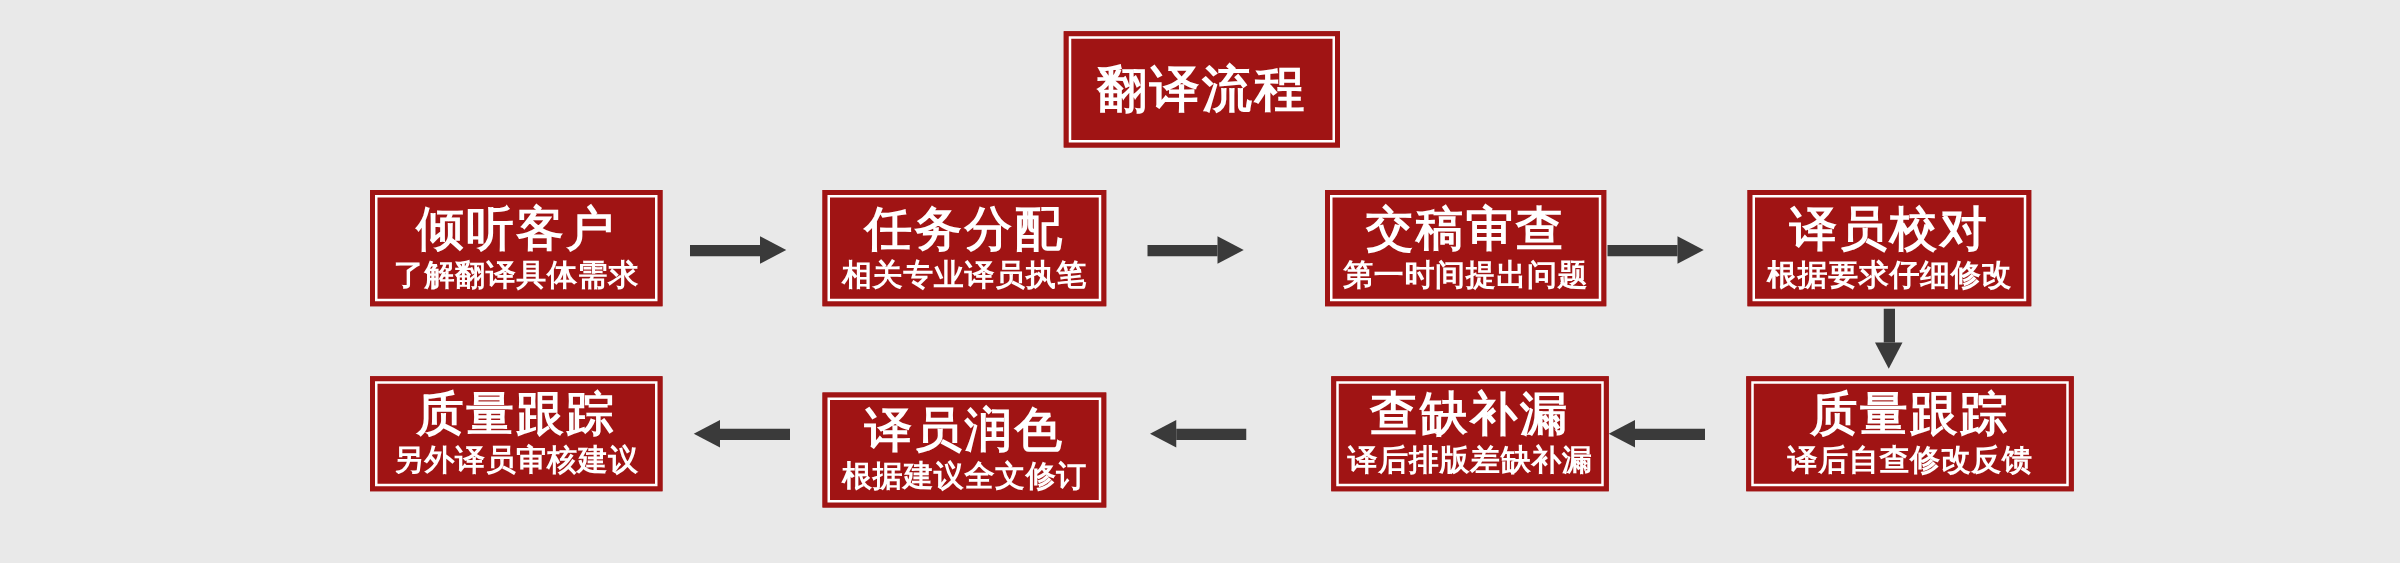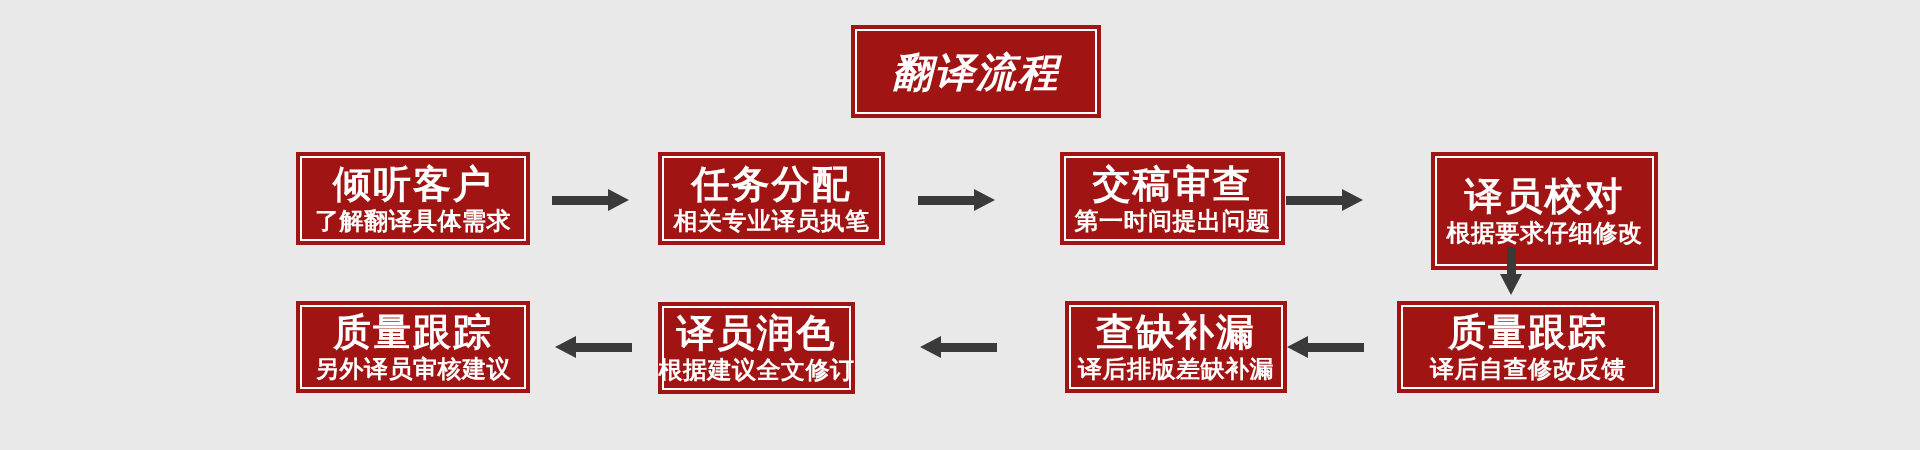--- a/index.html
+++ b/index.html
@@ -96,21 +96,21 @@
     border-left: 11px solid transparent;
     border-right: 11px solid transparent;
     border-top: 21px solid var(--arrow);
   }
 </style>
 </head>
 <body>
 
 <div class="canvas">
 
-  <div class="box title-box" style="left:851px; top:25px; width:250px; height:93px;font-style:italic;">
+  <div class="box title-box" style="left:851px; top:25px; width:221px; height:93px;">
     <div class="inner">
       <div class="box-title">翻译流程</div>
     </div>
   </div>
 
   <div class="box" style="left:296px; top:152px; width:234px; height:93px;">
     <div class="inner">
       <div class="box-title">倾听客户</div>
       <div class="box-subtitle">了解翻译具体需求</div>
     </div>
@@ -138,21 +138,21 @@
       <div class="box-title">交稿审查</div>
       <div class="box-subtitle">第一时间提出问题</div>
     </div>
   </div>
 
   <div class="arrow" style="left:1286px; top:189px;">
     <div class="shaft"></div>
     <div class="head-right"></div>
   </div>
 
-  <div class="box" style="left:1398px; top:152px; width:227px; height:118px;margin-left:33px;">
+  <div class="box" style="left:1398px; top:152px; width:227px; height:93px;">
     <div class="inner">
       <div class="box-title">译员校对</div>
       <div class="box-subtitle">根据要求仔细修改</div>
     </div>
   </div>
 
   <div class="arrow-down" style="left:1500px; top:247px;">
     <div class="shaft-v"></div>
     <div class="head-down"></div>
   </div>
@@ -174,21 +174,21 @@
       <div class="box-title">查缺补漏</div>
       <div class="box-subtitle">译后排版差缺补漏</div>
     </div>
   </div>
 
   <div class="arrow" style="left:920px; top:336px;">
     <div class="head-left"></div>
     <div class="shaft"></div>
   </div>
 
-  <div class="box" style="left:658px; top:302px; width:197px; height:92px;">
+  <div class="box" style="left:658px; top:314px; width:227px; height:92px;">
     <div class="inner">
       <div class="box-title">译员润色</div>
       <div class="box-subtitle">根据建议全文修订</div>
     </div>
   </div>
 
   <div class="arrow" style="left:555px; top:336px;">
     <div class="head-left"></div>
     <div class="shaft"></div>
   </div>

